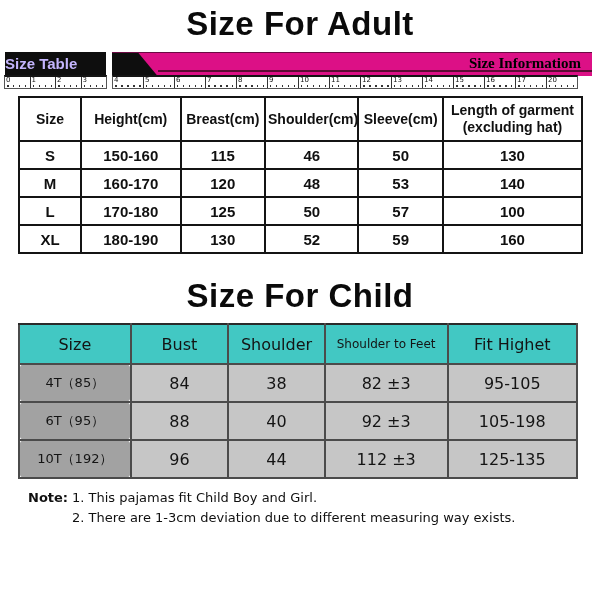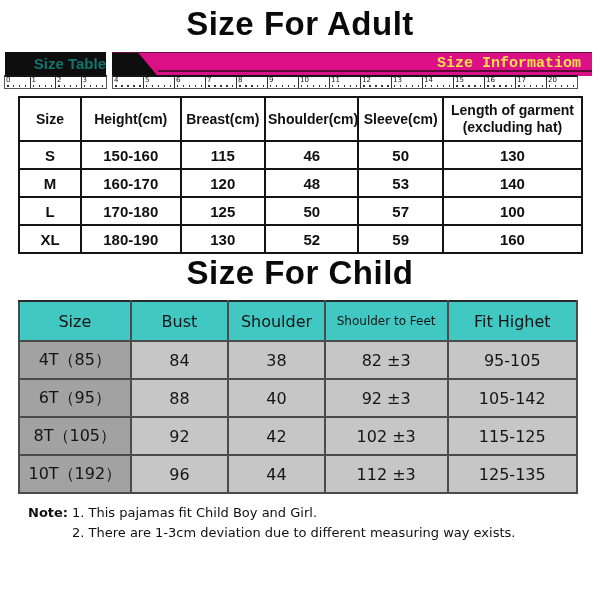--- a/index.html
+++ b/index.html
@@ -14,44 +14,44 @@
     width:600px;height:600px;background:#ffffff;overflow:hidden;
     font-family:"DejaVu Sans", sans-serif;color:#111;
   }
   .page{position:relative;width:600px;height:600px;background:#fff;}
 
   .title{
     margin:0;text-align:center;font-family:"Liberation Sans", sans-serif;
     font-weight:bold;font-size:33px;letter-spacing:0.5px;color:#0a0a0a;
   }
   .title.adult{padding-top:5px;}
-  .title.child{}
+  .title.child{margin-top:23px;}
 
   
   .banner{position:relative;height:23px;margin-top:9px;}
   .banner-left{
     position:absolute;left:5px;top:0;width:101px;height:23px;
-    background:var(--banner-black);color:#0f766e;display:flex;align-items:center;justify-content:flex-end;
+    background:var(--banner-black);color:#c4b5fd;display:flex;align-items:center;justify-content:flex-start;
     font-family:"Liberation Sans", sans-serif;font-weight:bold;font-size:15px;
   }
   .banner-right{
     position:absolute;left:112px;right:8px;top:0;height:23px;
     background:var(--magenta);overflow:hidden;border-top:1px solid #6b0a43;
   }
   .banner-right::before{
     content:"";position:absolute;left:0;top:0;bottom:0;width:9.5%;
     background:var(--banner-black);
     clip-path:polygon(0 0, 58% 0, 100% 100%, 0 100%);
   }
   .banner-right::after{
     content:"";position:absolute;left:9.5%;right:0;bottom:4px;height:2.5px;background:#5c0c34;
   }
   .banner-right-text{
-    position:absolute;right:11px;top:2px;color:#fde047;
-    font-family:Liberation Mono, monospace;font-weight:bold;font-size:15px;
+    position:absolute;right:11px;top:2px;color:#000000;
+    font-family:Liberation Serif, serif;font-weight:bold;font-size:15px;
   }
 
   
   .ruler{position:relative;height:15px;}
   .ruler-piece{
     position:absolute;top:0;height:14px;box-sizing:border-box;background:#fff;
     border:1px solid #555;border-top:2px solid #141414;display:flex;
   }
   .ruler-piece.left{left:4px;width:103px;}
   .ruler-piece.right{left:112px;width:466px;}
@@ -79,21 +79,21 @@
 
   
   .child-table{width:560px;margin:8px 0 0 18px;}
   .child-table th,.child-table td{
     border:2px solid #4b4b4b;text-align:center;vertical-align:middle;
     font-family:"DejaVu Sans", sans-serif;color:#141414;padding:0 2px;overflow:hidden;
   }
   .child-table th{background:var(--cyan);font-size:16px;font-weight:normal;height:38px;border-top:2px solid #2a2a2a;}
   .child-table th:nth-child(4){font-size:12px;margin-top:20px;}
   .child-table td{background:var(--cell-gray);font-size:16px;font-weight:normal;height:36px;}
-  .child-table td:first-child{background:var(--label-gray);font-size:16px;}
+  .child-table td:first-child{background:var(--label-gray);font-size:13px;border-radius:6px;}
 
   
   .notes{margin:9px 0 0 28px;font-family:"DejaVu Sans", sans-serif;font-size:13px;line-height:19.5px;color:#101010;}
   .note-line{padding-left:44px;}
   .note-line.first{padding-left:0;}
   .note-label{font-weight:bold;padding-right:4px;}
 </style>
 </head>
 <body>
 
@@ -273,28 +273,21 @@
           <td>84</td>
           <td>38</td>
           <td>82 ±3</td>
           <td>95-105</td>
         </tr>
         <tr>
           <td>6T（95）</td>
           <td>88</td>
           <td>40</td>
           <td>92 ±3</td>
-          <td>105-142</td>
-        </tr>
-        <tr>
-          <td>8T（105）</td>
-          <td>92</td>
-          <td>42</td>
-          <td>102 ±3</td>
-          <td>115-125</td>
+          <td>105-198</td>
         </tr>
         <tr>
           <td>10T（192）</td>
           <td>96</td>
           <td>44</td>
           <td>112 ±3</td>
           <td>125-135</td>
         </tr>
       </tbody>
     </table>

